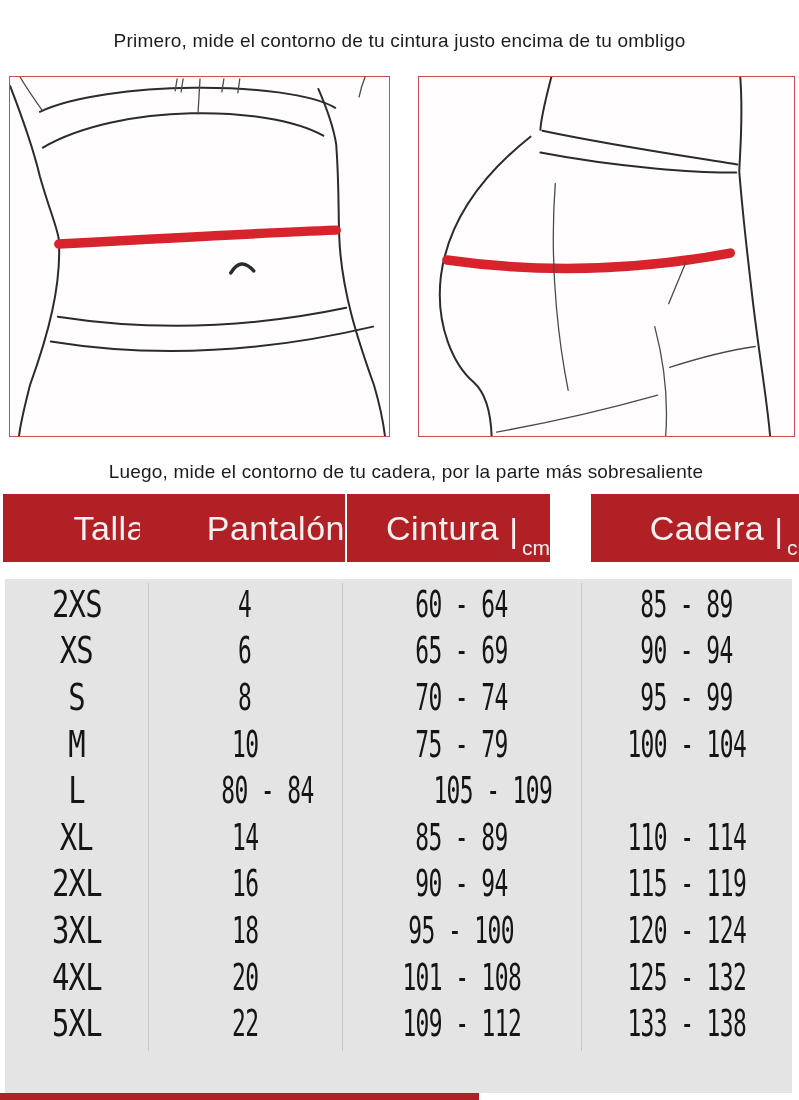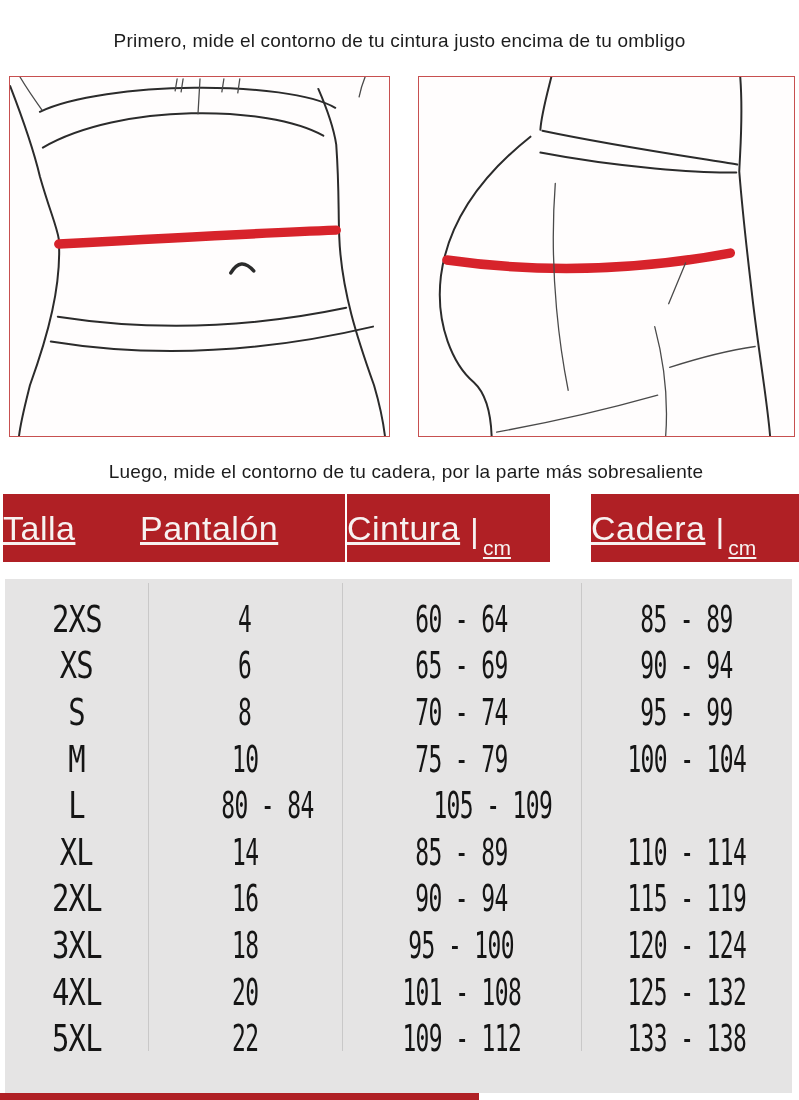--- a/index.html
+++ b/index.html
@@ -32,34 +32,34 @@
   .frame-hip{left:418px;width:377px;height:361px;}
   .frame svg{display:block;width:100%;height:100%;}
   .sketch{stroke:#2b2b2b;fill:none;stroke-linecap:round;}
   .sketch-main{stroke-width:2;}
   .sketch-fine{stroke-width:1.3;stroke:#4a4a4a;}
   .measure{stroke:var(--measure-line-red);stroke-width:9.5;fill:none;stroke-linecap:round;}
 
   .header-row{position:absolute;left:0;top:494px;width:799px;height:68px;}
   .hcell{
     position:absolute;top:0;height:68px;background:var(--header-red);
-    display:flex;align-items:center;justify-content:flex-start;
-    color:var(--header-text);white-space:nowrap;text-decoration:underline;
+    display:flex;align-items:center;justify-content:flex-end;
+    color:var(--header-text);white-space:nowrap;
   }
   .hcell-0{left:3px;width:143px;}
   .hcell-1{left:140px;width:205px;}
   .hcell-2{left:347px;width:203px;}
   .hcell-3{left:591px;width:224px;}
   .hlabel{font-size:34px;font-weight:300;letter-spacing:.5px;}
   .hsep{font-size:34px;font-weight:200;margin:0 4px 0 10px;position:relative;top:2px;}
   .hunit{font-size:21px;font-weight:300;position:relative;top:20px;}
 
   .table-panel{
     position:absolute;left:5px;top:579px;width:787px;height:514px;
-    background:var(--table-background);padding-top:17px;
+    background:var(--table-background);padding-top:2px;
   }
   .vdivider{
     position:absolute;top:4px;width:1px;height:468px;background:var(--divider-gray);
   }
   .vdivider-0{left:143px;}
   .vdivider-1{left:337px;}
   .vdivider-2{left:576px;}
   .trow{display:flex;height:46.6px;align-items:center;}
   .tcell{display:flex;align-items:center;justify-content:center;overflow:visible;}
   .tcell-0{width:143px;}

